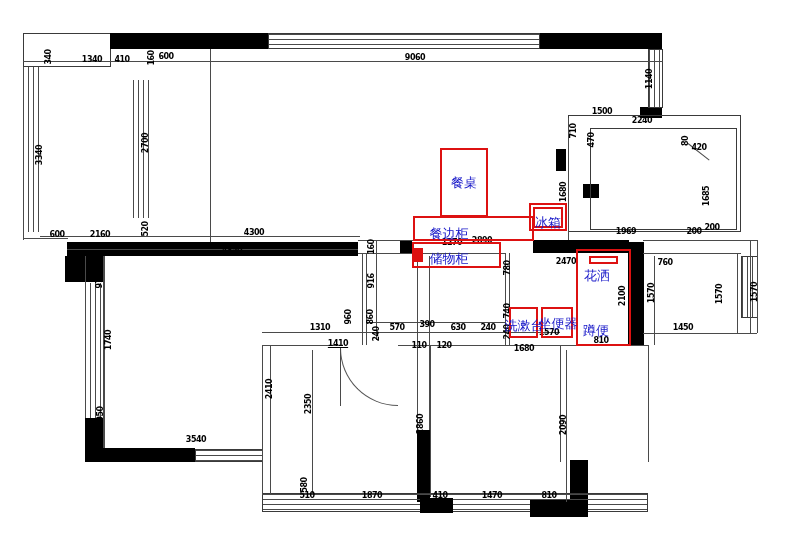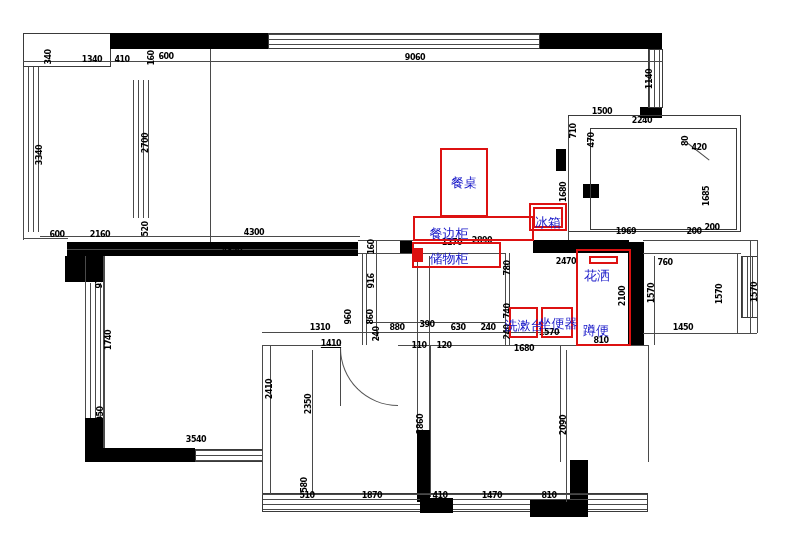--- a/index.html
+++ b/index.html
@@ -123,25 +123,25 @@
       <div class="dim" style="left: 254px; top: 233px;">4300</div>
       <div class="dim" style="left: 232px; top: 251px;">4850</div>
       <div class="dim" style="left: 482px; top: 241px;">2890</div>
       <div class="dim" style="left: 452px; top: 243px;">1270</div>
       <div class="dim" style="left: 566px; top: 253px; margin-top: 9px;">2470</div>
       <div class="dim" style="left: 626px; top: 232px;">1969</div>
       <div class="dim" style="left: 694px; top: 232px;">200</div>
       <div class="dim" style="left: 712px; top: 228px;">200</div>
       <div class="dim" style="left: 665px; top: 263px;">760</div>
       <div class="dim" style="left: 320px; top: 328px;">1310</div>
-      <div class="dim" style="left: 397px; top: 328px;">880</div>
+      <div class="dim" style="left: 397px; top: 328px;">570</div>
       <div class="dim" style="left: 427px; top: 325px;">390</div>
       <div class="dim" style="left: 458px; top: 328px;">630</div>
       <div class="dim" style="left: 488px; top: 328px;">240</div>
-      <div class="dim" style="left: 331px; top: 344px; text-decoration: underline;">1410</div>
+      <div class="dim" style="left: 338px; top: 344px; text-decoration: underline;">1410</div>
       <div class="dim" style="left: 419px; top: 346px;">110</div>
       <div class="dim" style="left: 444px; top: 346px;">120</div>
       <div class="dim" style="left: 549px; top: 333px;">1570</div>
       <div class="dim" style="left: 524px; top: 349px;">1680</div>
       <div class="dim" style="left: 601px; top: 341px;">810</div>
       <div class="dim" style="left: 683px; top: 328px;">1450</div>
       <div class="dim" style="left: 196px; top: 440px;">3540</div>
       <div class="dim" style="left: 307px; top: 496px;">510</div>
       <div class="dim" style="left: 372px; top: 496px;">1870</div>
       <div class="dim" style="left: 440px; top: 496px;">410</div>

